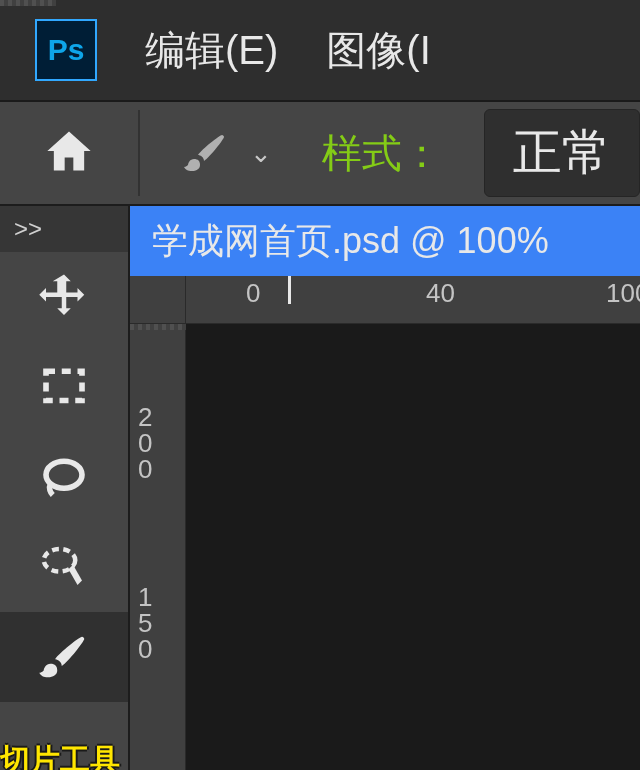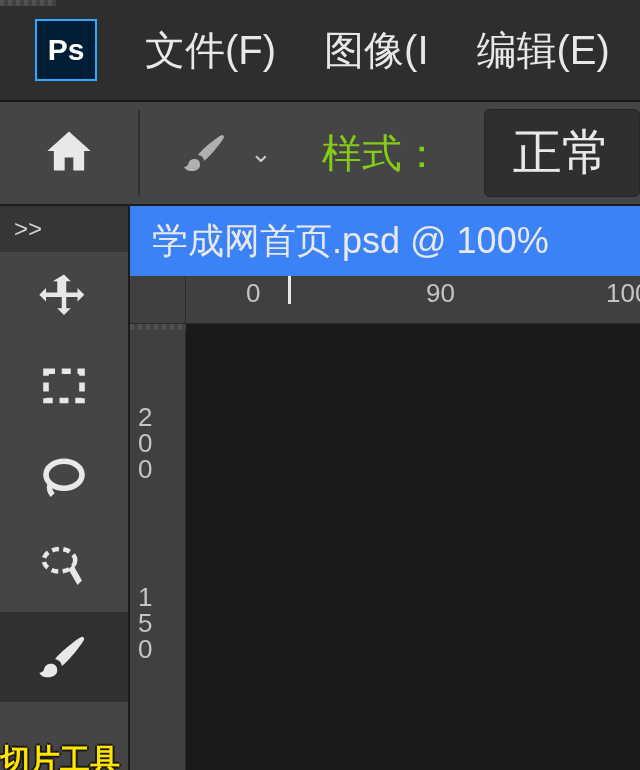--- a/index.html
+++ b/index.html
@@ -9,21 +9,21 @@
       font-family: "Microsoft YaHei", sans-serif;
     }
     .menubar {
       display: flex; align-items: center; height: 100px;
       background: #2e2e2e; padding-left: 35px; gap: 48px;
     }
     .ps-logo {
       width: 62px; height: 62px; background: #001e36;
       border: 2px solid #31a8ff; display: flex;
       align-items: center; justify-content: center;
-      color: #ffffff; font-weight: bold; font-size: 30px;
+      color: #0ea5e9; font-weight: bold; font-size: 30px;
       font-family: Arial, sans-serif;
     }
     .menu-item { font-size: 40px; color: #e8e8e8; cursor: pointer; }
     .divider { height: 2px; background: #1a1a1a; }
     .options-bar {
       display: flex; align-items: center; height: 102px;
       background: #454545; padding-left: 40px; gap: 32px;
     }
     .home-icon svg { width: 58px; height: 52px; fill: #e8e8e8; }
     .options-sep { width: 2px; height: 86px; background: #323232; margin: 0 8px; }
@@ -93,23 +93,22 @@
       text-shadow: -2px 0 #1a1a1a, 2px 0 #1a1a1a, 0 -2px #1a1a1a, 0 2px #1a1a1a;
     }
   </style>
 </head>
 <body>
 
 <div class="menubar">
   <div class="ps-logo">
     <span>Ps</span>
   </div>
-  <span class="menu-item">文件(F)</span>
+  <span class="menu-item">编辑(E)</span>
   <span class="menu-item">图像(I</span>
-  <span class="menu-item">编辑(E)</span>
 </div>
 <div class="divider"></div>
 
 <div class="options-bar">
   <span class="home-icon">
     <svg viewBox="0 0 24 24">
         <path d="M12 3l10 9h-3v9h-5v-6h-4v6H5v-9H2z"></path>
       </svg>
   </span>
   <div class="options-sep"></div>
@@ -161,21 +160,21 @@
     <div class="doc-tab-bar">
       <span>学成网首页.psd @ 100%</span>
     </div>
     <div class="ruler-row">
       <div class="ruler-corner">
         <div class="grid"></div>
       </div>
       <div class="ruler-h">
         <span class="tick" style="left:60px">0</span>
         <div class="cursor-mark"></div>
-        <span class="tick" style="left:240px">90</span>
+        <span class="tick" style="left:240px">40</span>
         <span class="tick" style="left:420px">100</span>
       </div>
     </div>
     <div class="canvas-row">
       <div class="ruler-v">
         <div class="grid"></div>
         <div class="vtick" style="top:80px">
             <span>2</span>
             <span>0</span>
             <span>0</span>

